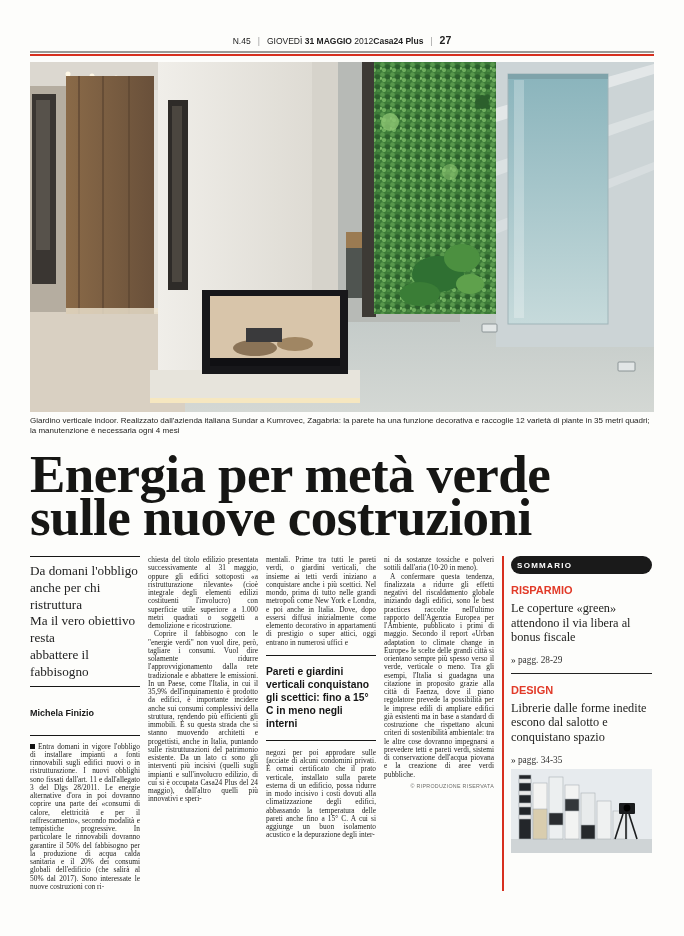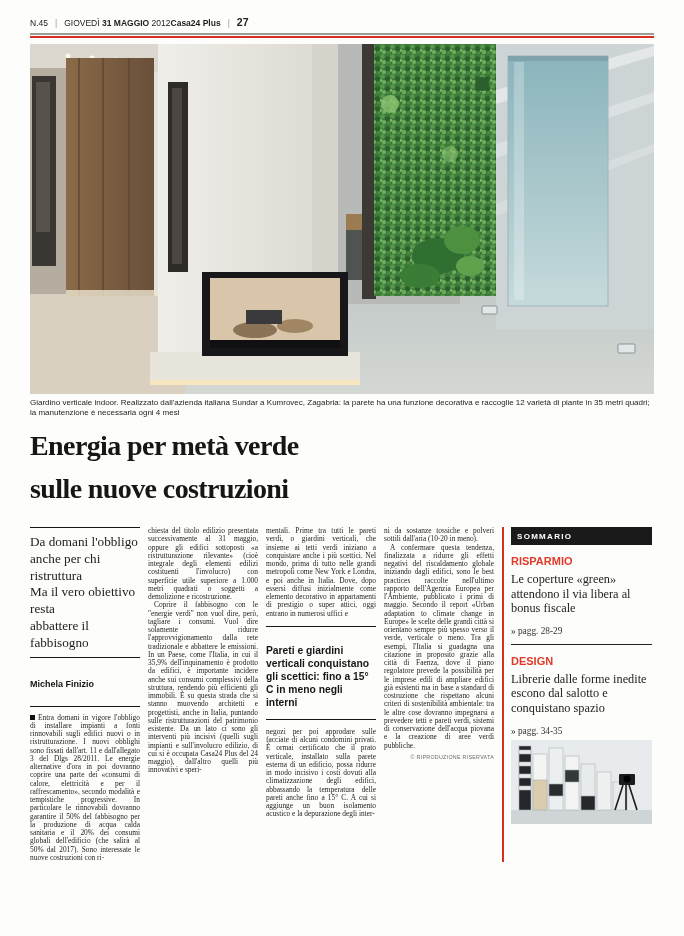--- a/index.html
+++ b/index.html
@@ -5,22 +5,22 @@
   * { margin:0; padding:0; box-sizing:border-box; }
   html,body { background:#888; }
   .page {
     position:relative; width:684px; height:936px; margin:0 auto;
     background:#fdfdfb; font-family:"Liberation Serif", serif; color:#1d1d1b;
     overflow:hidden;
   }
   .inner { padding:0 30px; }
 
   
-  .folio { display:flex; justify-content:flex-start; align-items:flex-end;
-    margin-top:16px; font-family:"Liberation Sans", sans-serif; font-size:8.5px; color:#222; }
+  .folio { display:flex; justify-content:center; align-items:flex-end;
+    margin-top:34px; font-family:"Liberation Sans", sans-serif; font-size:8.5px; color:#222; }
   .folio .grp { display:flex; gap:7px; align-items:baseline; }
   .folio .sep { color:#999; }
   .folio b { font-weight:bold; }
   .folio .pagenum { font-size:10.5px; font-weight:bold; }
   .toprules { margin-top:5px; border-top:2px solid #9a9a96; }
   .toprules .red { margin-top:1px; border-top:2px solid #d7301f; }
 
   
   .banner { margin-top:5px; height:86px; background:#e1452b; position:relative; overflow:hidden; }
   .banner .casa { position:absolute; left:26px; top:-6px; font-family:"DejaVu Serif", serif;
@@ -40,48 +40,48 @@
   .kicker .under { border-top:1px solid #161616; }
 
   
   .photo { margin-top:6px; width:624px; height:350px; position:relative; background:#d8d8d4; }
   .photo svg { display:block; }
   .caption { margin-top:4px; font-size:8px; line-height:10px; color:#1d1d1b;
     font-family:"Liberation Sans", sans-serif; }
   .caption b { font-weight:normal; }
 
   
-  .headline { margin-top:6px; font-family:"Liberation Serif", serif; font-weight:bold;
-    font-size:28px; line-height:43px; letter-spacing:-.6px; color:#161614; }
+  .headline { margin-top:17px; font-family:"Liberation Serif", serif; font-weight:bold;
+    font-size:53px; line-height:43px; letter-spacing:-.6px; color:#161614; }
 
   
   .main { display:flex; margin-top:17px; }
   .col { width:110px; margin-right:8px; }
   .bodytext { font-size:7.4px; line-height:8.25px; text-align:justify; color:#1d1d1b; }
   .bodytext .para { text-indent:6px; }
   .bodytext .para.first { text-indent:0; }
   .bullet { display:inline-block; width:5px; height:5px; background:#111; margin-right:3px; }
 
   .standfirst { border-top:1px solid #161616; padding:6px 0 5px 0;
     font-size:13.2px; line-height:16.8px; color:#222; }
   .authorband { border-top:1px solid #161616; border-bottom:1px solid #161616;
     padding:15px 0; margin-bottom:7px; }
   .author { font-family:"Liberation Sans", sans-serif; font-weight:bold; font-size:9px; color:#161616; }
 
   .pullquote { border-top:1px solid #161616; border-bottom:1px solid #161616;
-    margin:8px 0; padding:17px 0 10px 0; font-family:"Liberation Sans", sans-serif;
+    margin:8px 0; padding:9px 0 10px 0; font-family:"Liberation Sans", sans-serif;
     font-weight:bold; font-size:10.3px; line-height:13px; color:#161616; }
   .copyright { margin-top:4px; text-align:right; font-family:"Liberation Sans", sans-serif;
     font-size:5.3px; letter-spacing:.3px; color:#6b6b68; }
 
   
   .sidebar { width:150px; margin-right:0; border-left:2px solid #d7301f; padding-left:7px;
     min-height:330px; }
   .som-head { background:#1a1a1a; color:#fff; font-family:"Liberation Sans", sans-serif;
-    font-weight:bold; font-size:8px; letter-spacing:1.3px; padding:5px 6px 4px 6px; }
+    font-weight:bold; font-size:8px; letter-spacing:1.3px; padding:5px 6px 4px 6px;border-radius:9px; }
   .som-item { padding:10px 0 8px 0; }
   .som-item + .som-item { border-top:1px solid #222; }
   .som-label { font-family:"Liberation Sans", sans-serif; font-weight:bold; font-size:11px;
     color:#e13a28; margin-bottom:5px; }
   .som-text { font-size:12.3px; line-height:14.6px; color:#1d1d1b; }
   .som-pages { font-size:9.3px; margin-top:10px; color:#333; }
   .som-img { margin:4px 0 3px 0; width:141px; height:84px; background:#e6eaec; }
 </style>
 </head>
 <body>

